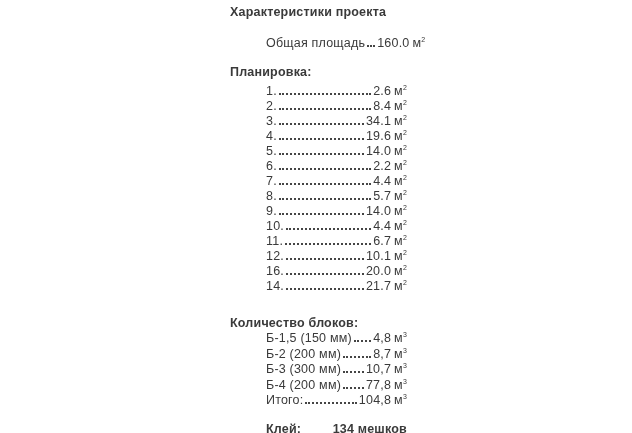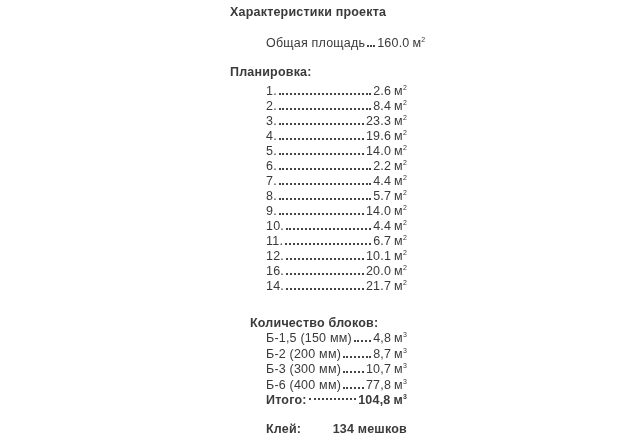--- a/index.html
+++ b/index.html
@@ -22,23 +22,23 @@
     margin:0 2px 3px 2px;
   }
   .spacer{flex:1;}
   .unit{padding-left:3px;}
   sup{font-size:7px;line-height:0;}
   .total-row{margin-top:16px;}
   .section-header{font-weight:700;}
   .planning-header{margin-top:14px;}
   .planning-list{margin-top:4px;}
   .planning-list .row{height:15px;}
-  .blocks-header{margin-top:22px;margin-left:20px;}
+  .blocks-header{margin-top:22px;}
   .blocks-list .row{height:15.5px;}
-  .row-bold{font-weight:700;align-items:center;}
+  .row-bold{font-weight:400;}
   .glue-row{margin-top:13px;font-weight:700;}
 </style>
 </head>
 <body style="background: rgb(255, 255, 255); color: rgb(58, 58, 58);">
 
 <div class="doc">
 
   <div class="title">Характеристики проекта</div>
 
   <div class="row total-row">
@@ -59,21 +59,21 @@
     </div>
     <div class="row">
       <span>2.</span>
       <span class="leader"></span>
       <span>8.4</span>
       <span class="unit"><span>м</span><sup>2</sup></span>
     </div>
     <div class="row">
       <span>3.</span>
       <span class="leader"></span>
-      <span>23.3</span>
+      <span>34.1</span>
       <span class="unit"><span>м</span><sup>2</sup></span>
     </div>
     <div class="row">
       <span>4.</span>
       <span class="leader"></span>
       <span>19.6</span>
       <span class="unit"><span>м</span><sup>2</sup></span>
     </div>
     <div class="row">
       <span>5.</span>
@@ -152,21 +152,21 @@
       <span>8,7</span>
       <span class="unit"><span>м</span><sup>3</sup></span>
     </div>
     <div class="row">
       <span>Б-3 (300 мм)</span>
       <span class="leader"></span>
       <span>10,7</span>
       <span class="unit"><span>м</span><sup>3</sup></span>
     </div>
     <div class="row">
-      <span>Б-6 (400 мм)</span>
+      <span>Б-4 (200 мм)</span>
       <span class="leader"></span>
       <span>77,8</span>
       <span class="unit"><span>м</span><sup>3</sup></span>
     </div>
     <div class="row row-bold">
       <span>Итого:</span>
       <span class="leader"></span>
       <span>104,8</span>
       <span class="unit"><span>м</span><sup>3</sup></span>
     </div>

